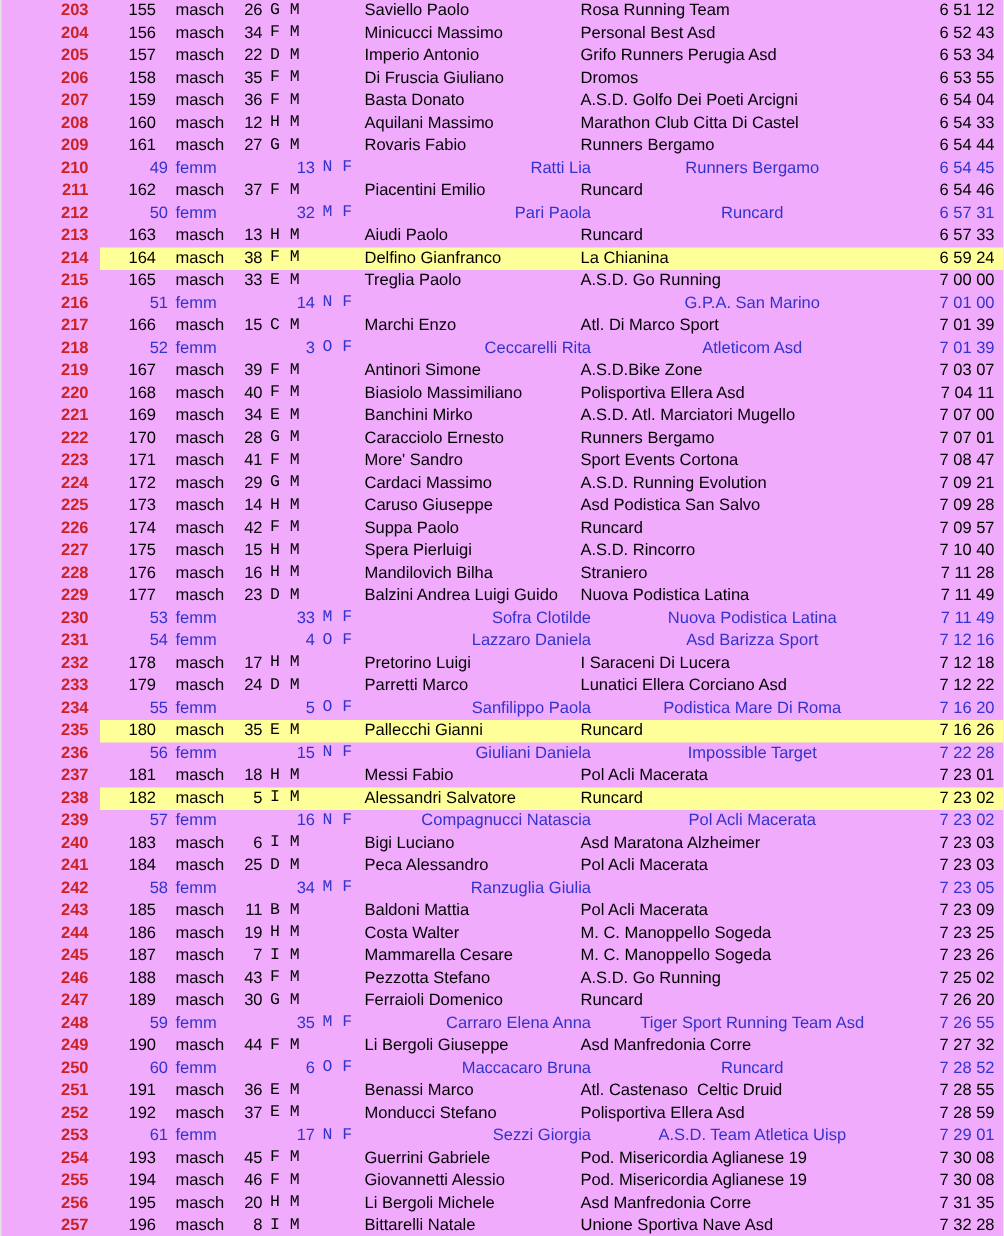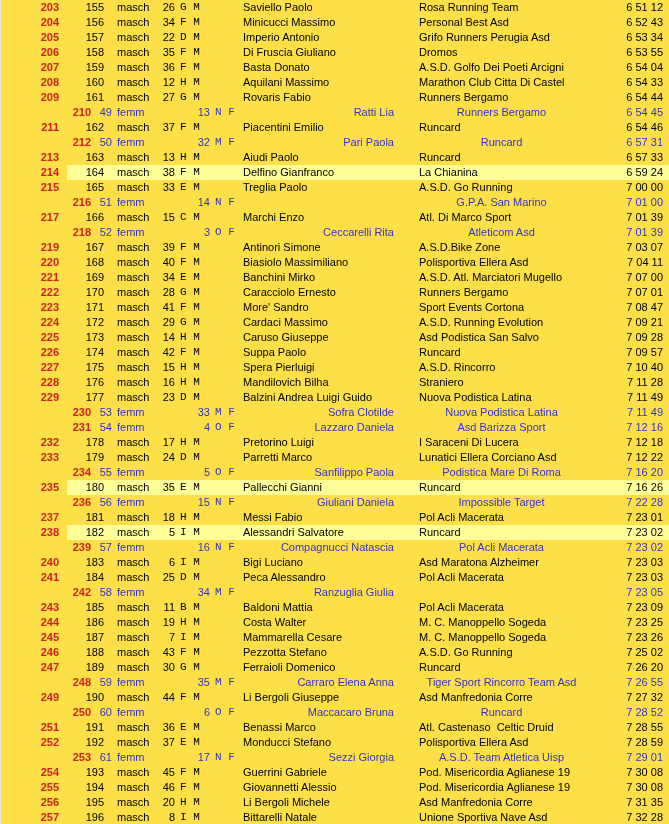--- a/index.html
+++ b/index.html
@@ -6,21 +6,21 @@
     --pos-red:#CC2222;
     --fem-blue:#3333CC;
     --hl-yellow:#FFFF99;
     --male-black:#000000;
   }
   html,body{margin:0;padding:0;background:#ffffff;}
   #page{
     position:relative;
     width:669px;height:824px;
     overflow:hidden;
-    background:#fde047;
+    background:#f0abfc;
     border-left:1px solid #e4e4e4;
     box-sizing:border-box;
     font-family:"Liberation Sans","DejaVu Sans",sans-serif;
     font-size:11px;
   }
   .row{
     position:relative;
     height:15px;
     line-height:15px;
     color:var(--male-black);
@@ -33,25 +33,25 @@
   }
   .row.hl{
     background:linear-gradient(to right, transparent 66px, var(--hl-yellow) 66px);
   }
   .pos{left:0;width:58px;text-align:right;color:var(--pos-red);font-weight:bold;}
   .catnum{left:60px;width:43px;text-align:right;}
   .catlabel{left:116px;}
   .codenum{left:130px;width:44px;text-align:right;}
   .codeletters{left:179px;font-family:Liberation Mono, monospace;}
   .name{left:242px;}
-  .team{left:418px;text-align:right;}
+  .team{left:386px;text-align:right;}
   .time{left:595px;width:67px;text-align:right;}
   
   .row.f{color:var(--fem-blue);}
-  .row.f .pos{color:var(--pos-red);padding-left:32px;}
+  .row.f .pos{color:var(--pos-red);}
   .row.f .catnum{width:51px;}
   .row.f .catlabel{left:116px;}
   .row.f .codenum{width:79px;}
   .row.f .codeletters{left:214px;}
   .row.f .name{left:230px;width:163px;text-align:right;}
   .row.f .team{left:397px;width:207px;text-align:center;}
 </style>
 </head>
 <body>
 
@@ -505,21 +505,21 @@
     <span class="team">Runcard</span>
     <span class="time">7 26 20</span>
   </div>
       <div class="row f">
     <span class="pos">248</span>
     <span class="catnum">59</span>
     <span class="catlabel">femm</span>
     <span class="codenum">35</span>
     <span class="codeletters">M F</span>
     <span class="name">Carraro Elena Anna</span>
-    <span class="team">Tiger Sport Rincorro Team Asd</span>
+    <span class="team">Tiger Sport Running Team Asd</span>
     <span class="time">7 26 55</span>
   </div>
       <div class="row">
     <span class="pos">249</span>
     <span class="catnum">190</span>
     <span class="catlabel">masch</span>
     <span class="codenum">44</span>
     <span class="codeletters">F M</span>
     <span class="name">Li Bergoli Giuseppe</span>
     <span class="team">Asd Manfredonia Corre</span>

